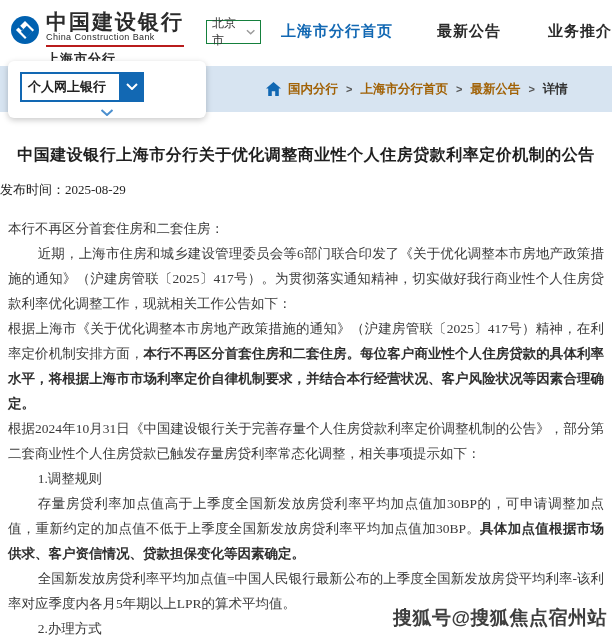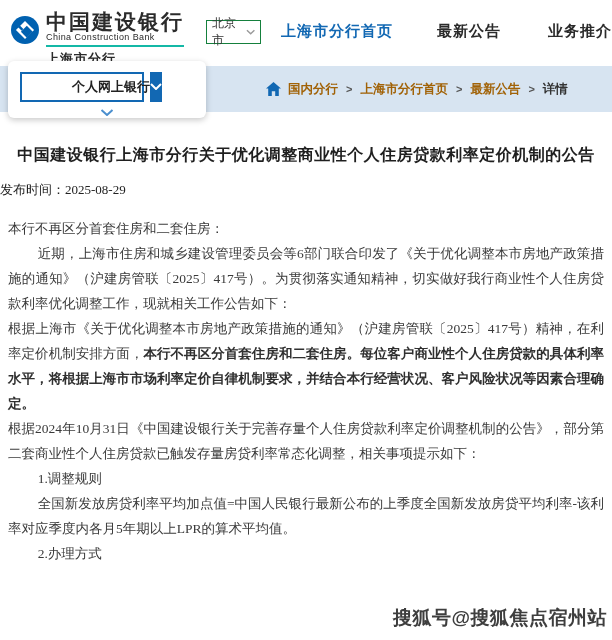--- a/index.html
+++ b/index.html
@@ -10,21 +10,21 @@
     overflow: hidden; background: #fff; margin: 0 auto; border-radius: 12px;
   }
 
   
   .topbar { position: relative; height: 62px; background: #fff; }
   .logo { position: absolute; left: 10px; top: 12px; display: flex; align-items: flex-start; }
   .logo-icon { width: 30px; height: 30px; margin-top: 3px; }
   .logo-text { margin-left: 6px; }
   .logo-cn { font-size: 21px; font-weight: bold; color: #2b2b2b; letter-spacing: 2px; line-height: 20px; }
   .logo-en { font-size: 9px; color: #2b2b2b; letter-spacing: 0.4px; padding-bottom: 2px;
-             border-bottom: 2px solid #14b8a6; line-height: 11px; }
+             border-bottom: 2px solid #b91c1c; line-height: 11px; }
   .logo-branch { font-size: 13px; font-weight: bold; color: #2b2b2b; margin-top: 3px; letter-spacing: 1px; }
   .city-select {
     position: absolute; left: 206px; top: 20px; width: 55px; height: 24px;
     border: 1px solid #15803d; background: #fff; display: flex; align-items: center;
     justify-content: space-between; padding: 0 5px; font-size: 12px; color: #333; cursor: pointer;
   }
   .nav-link { position: absolute; top: 22px; font-size: 15px; font-weight: bold;
               color: #2b2b2b; text-decoration: none; letter-spacing: 1px; }
   .nav-link:nth-of-type(1) { left: 281px; }
   .nav-link:nth-of-type(2) { left: 437px; }
@@ -35,21 +35,21 @@
   .subbar { position: relative; margin-top: 4px; height: 46px; background: #d7e4f1; }
   .login-card {
     position: absolute; left: 8px; top: -5px; width: 198px; height: 57px;
     background: #fff; border-radius: 6px; box-shadow: 0 2px 6px rgba(0,0,0,0.22);
     display: flex; align-items: center; padding: 0 6px 6px 12px;
   }
   .login-dropdown {
     width: 124px; height: 30px; border: 2px solid #1268b3; background: #fff;
     display: flex; align-items: center; justify-content: space-between; cursor: pointer;
   }
-  .login-dropdown .dd-label { font-size: 13px; font-weight: bold; color: #222; padding-left: 6px; white-space: nowrap; margin-left: 44px; }
+  .login-dropdown .dd-label { font-size: 13px; font-weight: bold; color: #222; padding-left: 6px; white-space: nowrap; }
   .dd-btn { width: 25px; height: 30px; margin: -2px -2px -2px 0; background: #1268b3;
             display: flex; align-items: center; justify-content: center; }
   .login-btn {
     margin-left: 8px; width: 56px; height: 30px; background: #1268b3; border: none;
     border-radius: 4px; color: #fff; font-size: 13px; font-weight: bold;
     display: flex; align-items: center; justify-content: center; gap: 4px; cursor: pointer;
     font-family: "Liberation Sans", sans-serif;
   }
   .card-chevron { position: absolute; bottom: 2px; left: 50%; transform: translateX(-50%); line-height: 0; cursor: pointer; }
   .breadcrumb {
@@ -152,19 +152,20 @@
     <h1 class="article-title">中国建设银行上海市分行关于优化调整商业性个人住房贷款利率定价机制的公告</h1>
     <div class="pubdate">
       <span>发布时间：</span><span>2025-08-29</span>
     </div>
     <div class="article-body" id="article-body">
         <p><span>本行不再区分首套住房和二套住房：</span></p>
         <p class="indent"><span>近期，上海市住房和城乡建设管理委员会等6部门联合印发了《关于优化调整本市房地产政策措施的通知》（沪建房管联〔2025〕417号）。为贯彻落实通知精神，切实做好我行商业性个人住房贷款利率优化调整工作，现就相关工作公告如下：</span></p>
         <p><span>根据上海市《关于优化调整本市房地产政策措施的通知》（沪建房管联〔2025〕417号）精神，在利率定价机制安排方面，</span><span class="b">本行不再区分首套住房和二套住房。每位客户商业性个人住房贷款的具体利率水平，将根据上海市市场利率定价自律机制要求，并结合本行经营状况、客户风险状况等因素合理确定。</span></p>
         <p><span>根据2024年10月31日《中国建设银行关于完善存量个人住房贷款利率定价调整机制的公告》，部分第二套商业性个人住房贷款已触发存量房贷利率常态化调整，相关事项提示如下：</span></p>
         <p class="indent"><span>1.调整规则</span></p>
+        <p class="indent"><span>存量房贷利率加点值高于上季度全国新发放房贷利率平均加点值加30BP的，可申请调整加点值，重新约定的加点值不低于上季度全国新发放房贷利率平均加点值加30BP。</span><span class="b">具体加点值根据市场供求、客户资信情况、贷款担保变化等因素确定。</span></p>
         <p class="indent"><span>全国新发放房贷利率平均加点值=中国人民银行最新公布的上季度全国新发放房贷平均利率-该利率对应季度内各月5年期以上LPR的算术平均值。</span></p>
         <p class="indent"><span>2.办理方式</span></p>
       </div>
   </main>
 
   <div class="watermark">搜狐号@搜狐焦点宿州站</div>
 </div>
 
 </body></html>

